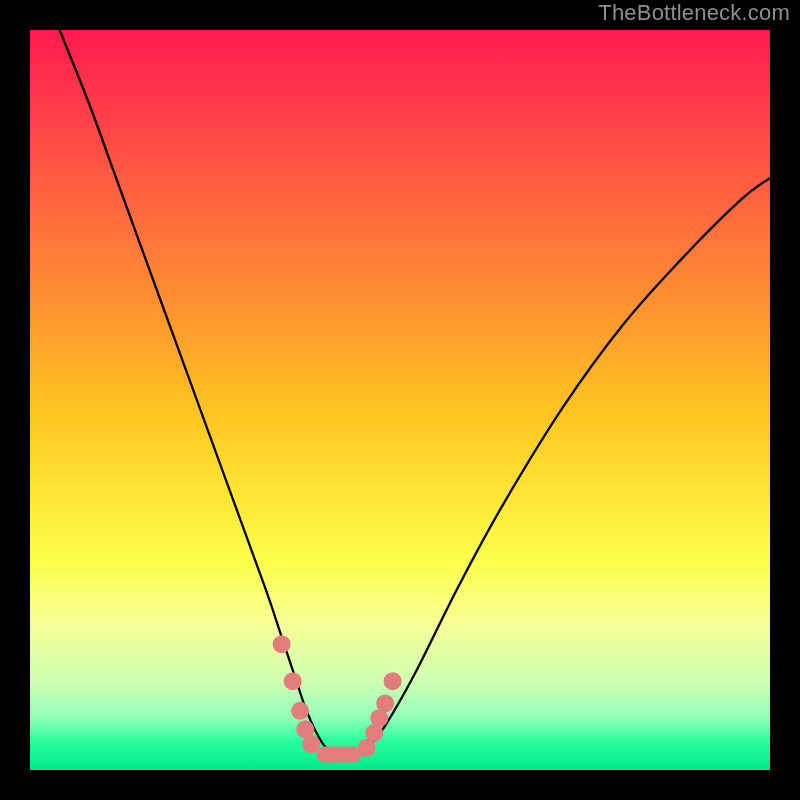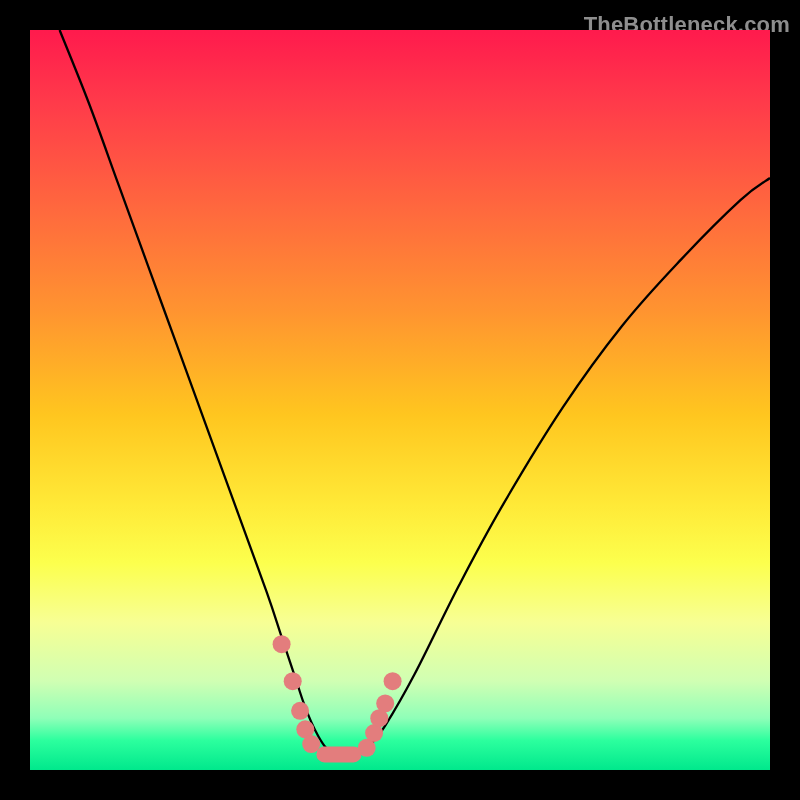--- a/index.html
+++ b/index.html
@@ -26,26 +26,26 @@
       #fcff4d 72%,
       #f7ff94 80%,
       #d0ffb3 88%,
       #8fffb8 93%,
       #2cff9e 96%,
       #00e88c 100%
     );
   }
   .watermark {
     position: absolute;
-    top: 12px;
+    top: 0;
     right: 10px;
     color: #8e8e8e;
     font-family: Arial, Helvetica, sans-serif;
     font-size: 22px;
-    font-weight: 700;
+    font-weight: 400;
     letter-spacing: 0.2px;
   }
   svg.overlay {
     position: absolute;
     left: 0;
     top: 0;
     width: 740px;
     height: 740px;
     overflow: visible;
   }

